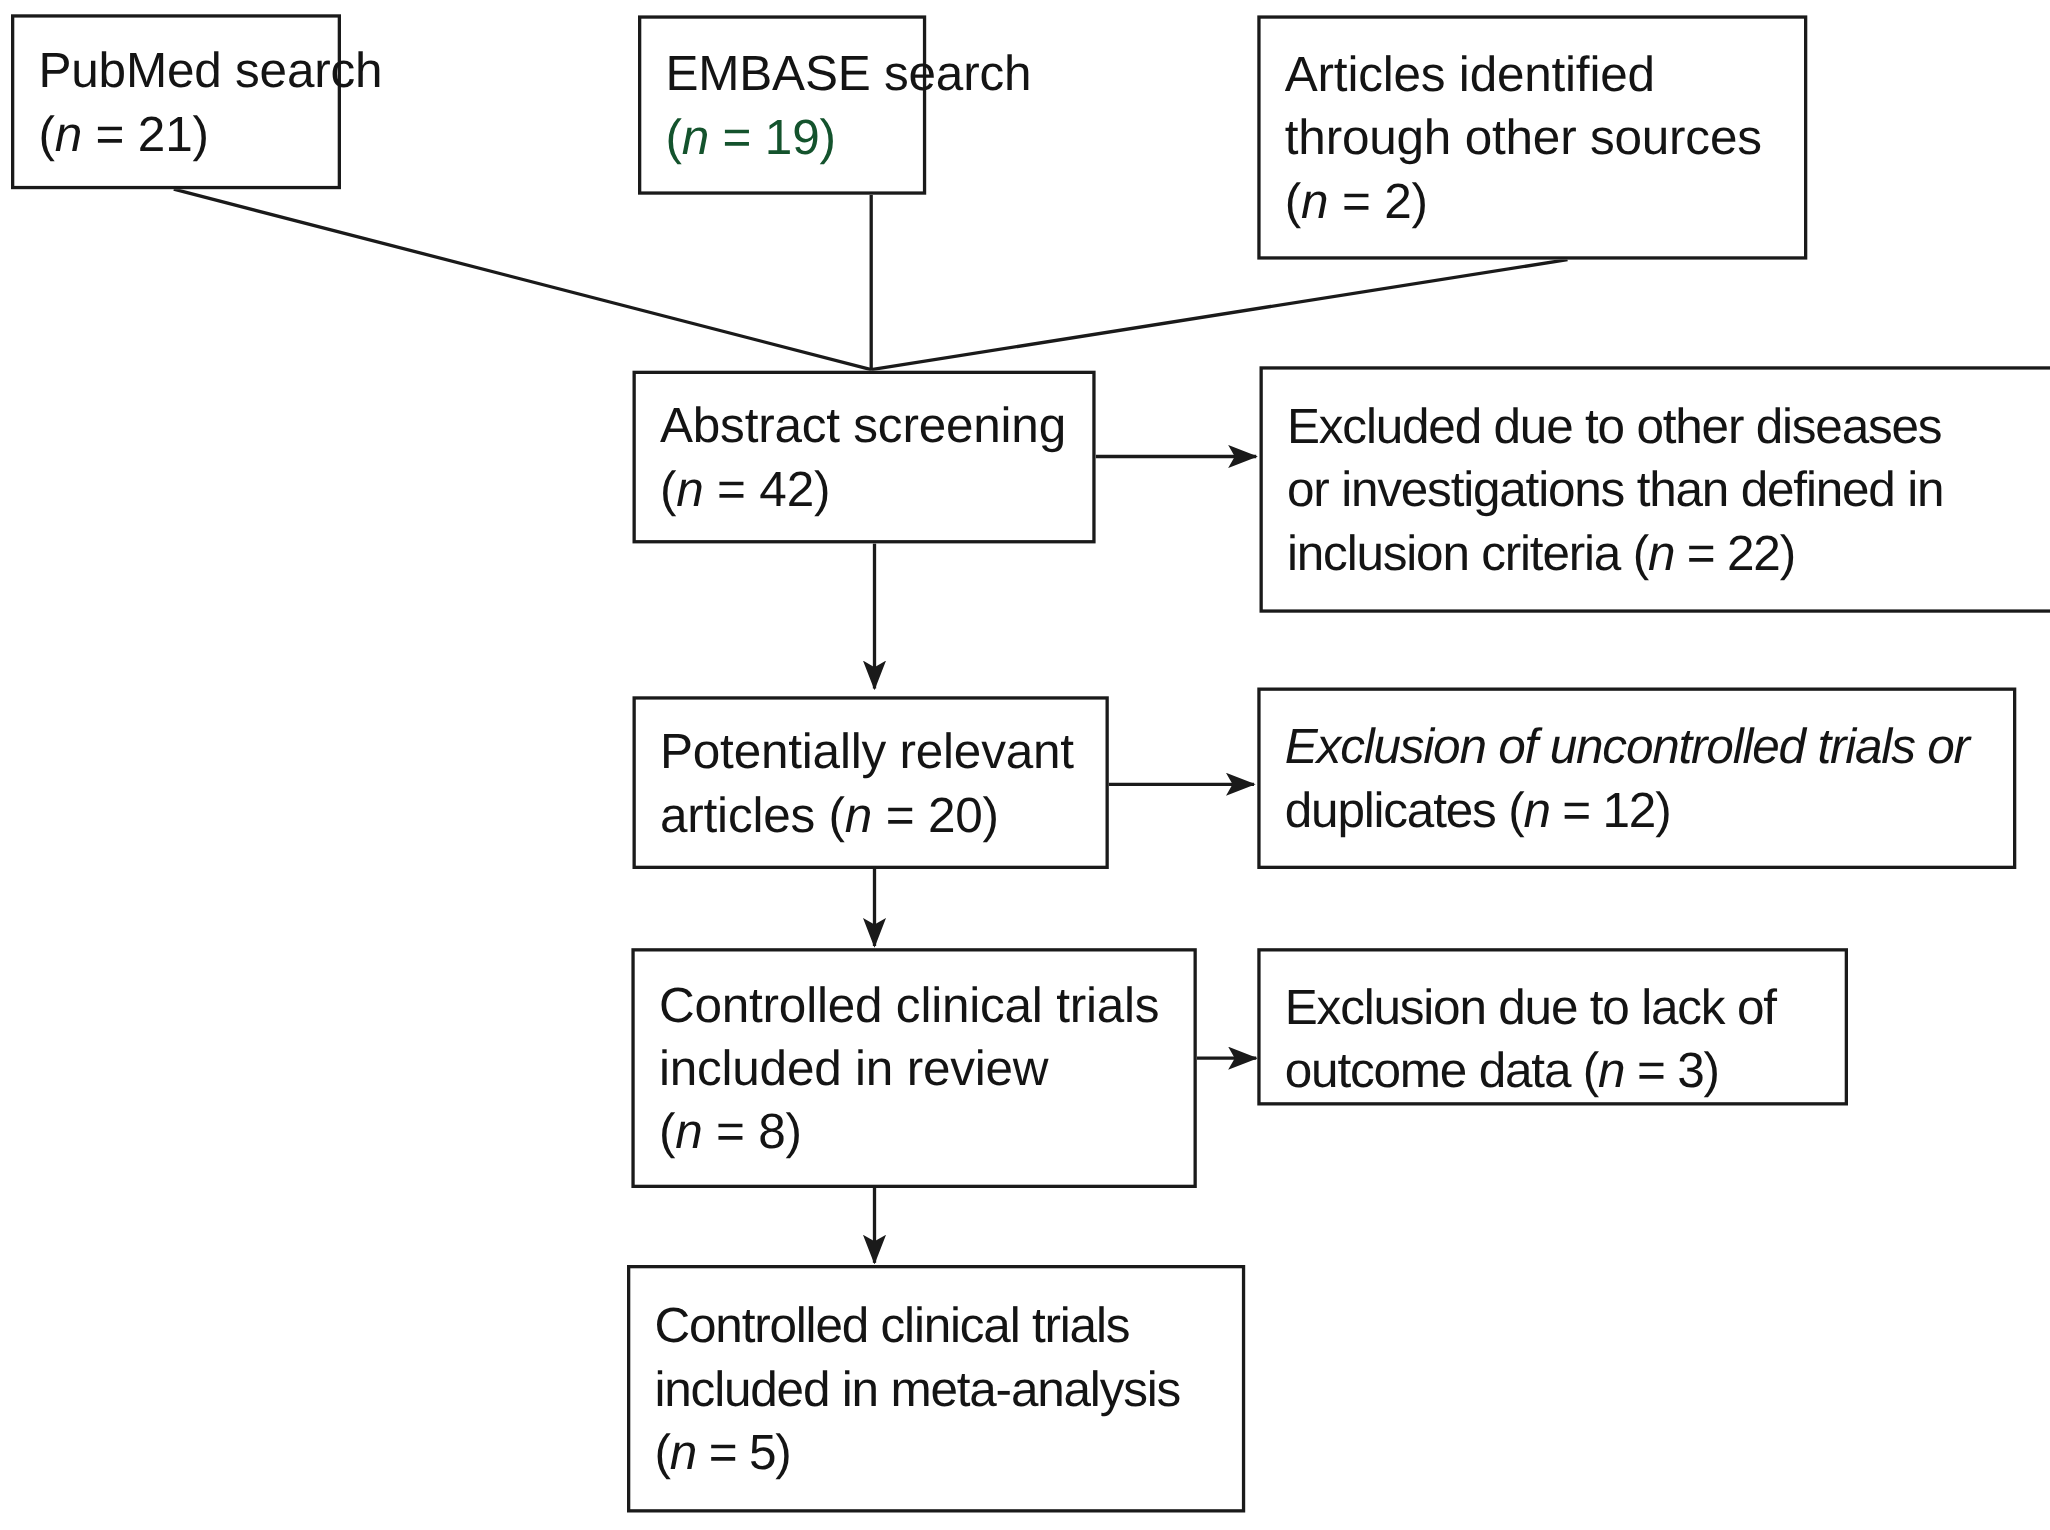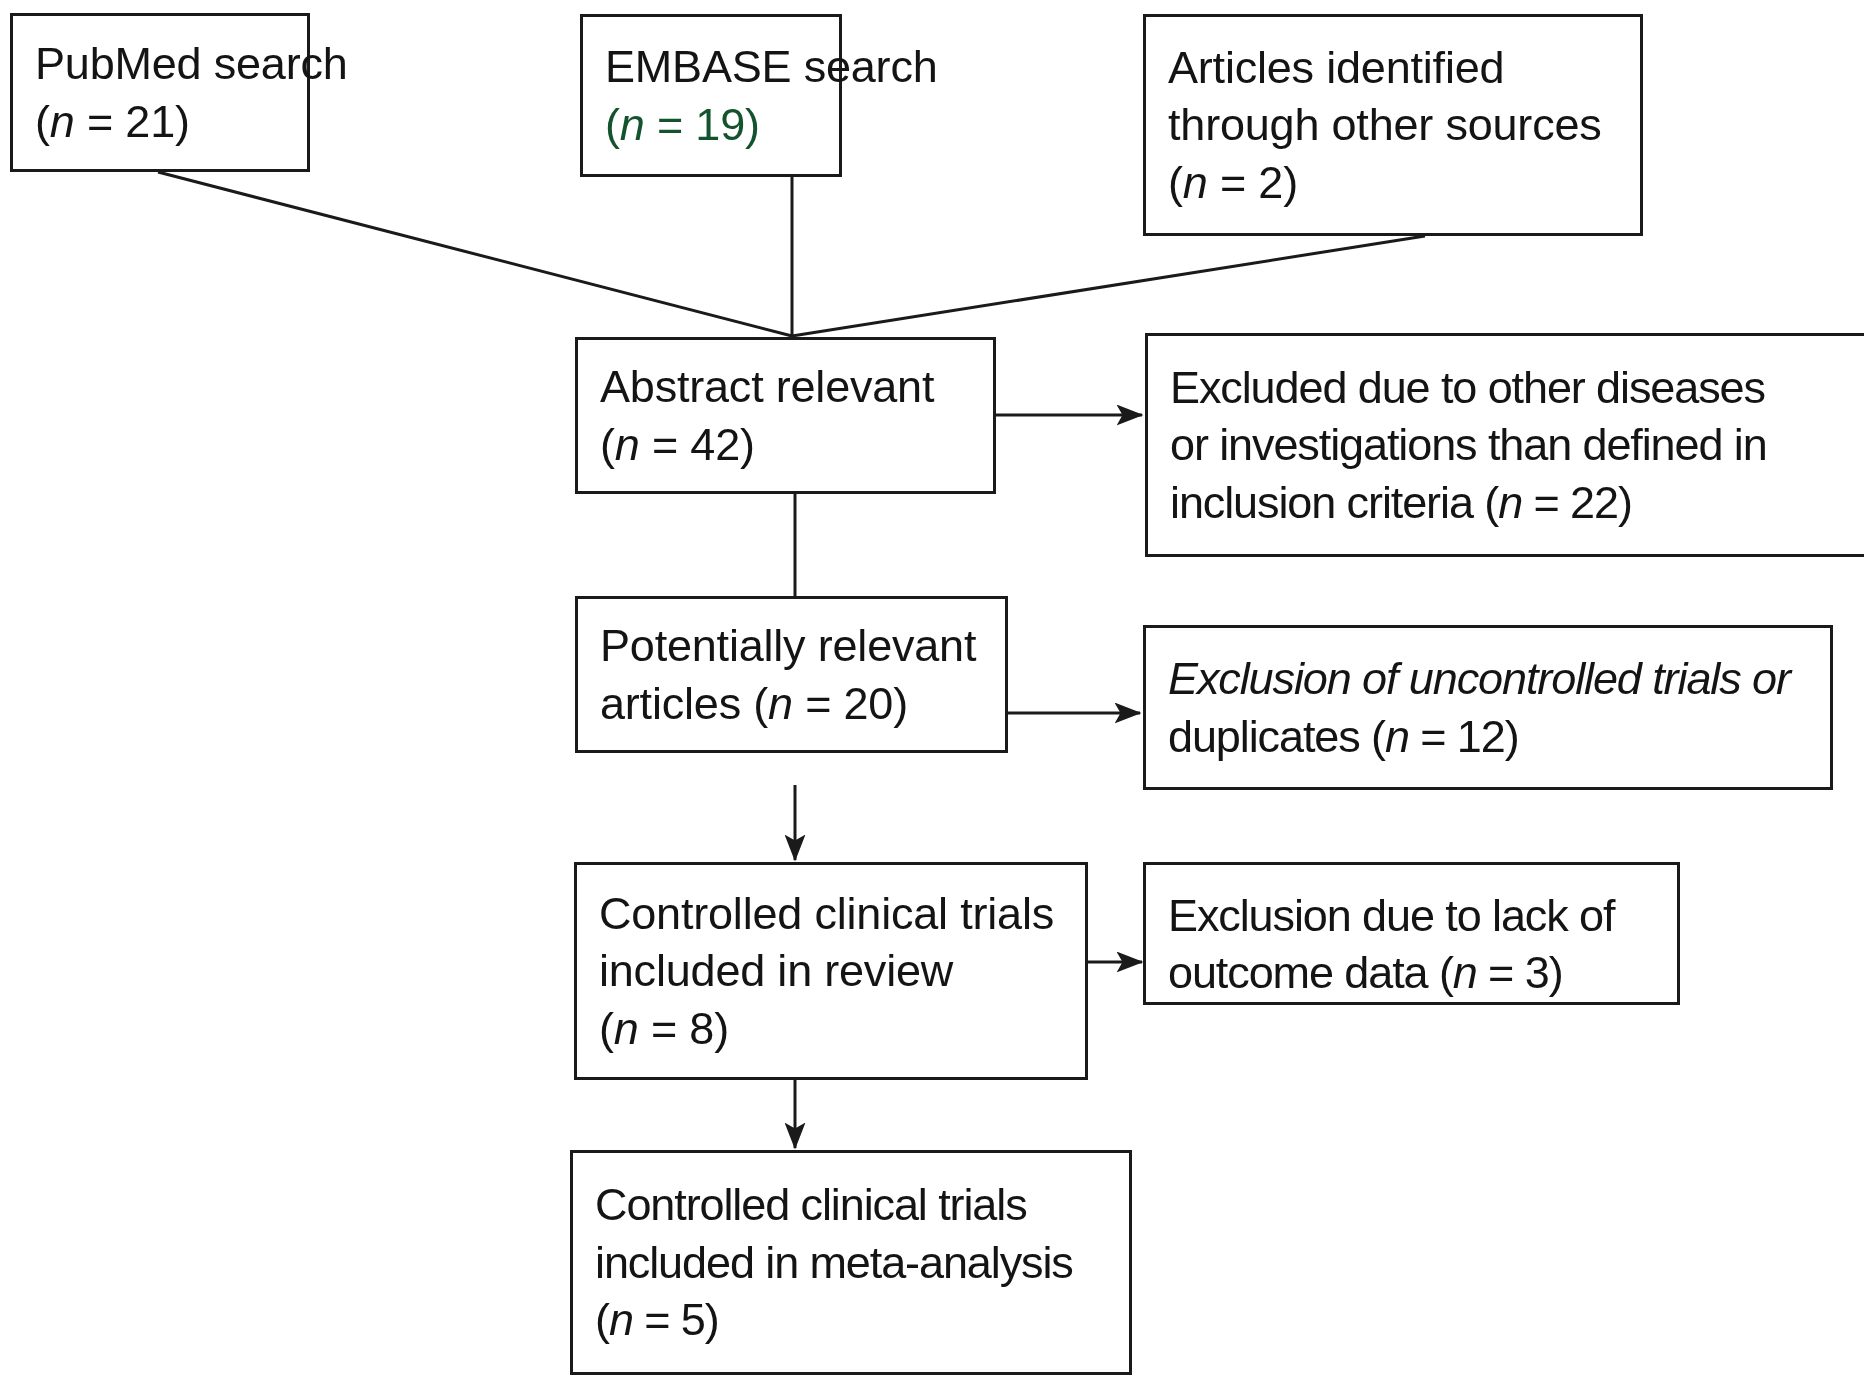--- a/index.html
+++ b/index.html
@@ -89,29 +89,29 @@
       <div class="node" style="left: 580px; top: 14px; width: 262px; height: 163px; border-color: rgb(26, 26, 26);">
         <div class="line" style="color: rgb(20, 20, 20);">EMBASE search</div>
         <div class="line" style="color: #14532d;">(<i>n</i> = 19)</div>
       </div>
       <div class="node" style="left: 1143px; top: 14px; width: 500px; height: 222px; border-color: rgb(26, 26, 26);">
         <div class="line" style="color: rgb(20, 20, 20);">Articles identified</div>
         <div class="line" style="color: rgb(20, 20, 20);">through other sources</div>
         <div class="line" style="color: rgb(20, 20, 20);">(<i>n</i> = 2)</div>
       </div>
       <div class="node" style="left: 575px; top: 337px; width: 421px; height: 157px; border-color: rgb(26, 26, 26);">
-        <div class="line" style="color: rgb(20, 20, 20);">Abstract relevant</div>
+        <div class="line" style="color: rgb(20, 20, 20);">Abstract screening</div>
         <div class="line" style="color: rgb(20, 20, 20);">(<i>n</i> = 42)</div>
       </div>
       <div class="node narrowtext" style="left: 1145px; top: 333px; width: 776px; height: 224px; border-color: rgb(26, 26, 26);">
         <div class="line" style="color: rgb(20, 20, 20);">Excluded due to other diseases</div>
         <div class="line" style="color: rgb(20, 20, 20);">or investigations than defined in</div>
         <div class="line" style="color: rgb(20, 20, 20);">inclusion criteria (<i>n</i> = 22)</div>
       </div>
-      <div class="node" style="left: 575px; top: 596px; width: 433px; height: 157px; border-color: rgb(26, 26, 26);">
+      <div class="node" style="left: 575px; top: 633px; width: 433px; height: 157px; border-color: rgb(26, 26, 26);">
         <div class="line" style="color: rgb(20, 20, 20);">Potentially relevant</div>
         <div class="line" style="color: rgb(20, 20, 20);">articles (<i>n</i> = 20)</div>
       </div>
       <div class="node narrowtext" style="left: 1143px; top: 625px; width: 690px; height: 165px; border-color: rgb(26, 26, 26);">
         <div class="line" style="color: rgb(20, 20, 20); font-style: italic;">Exclusion of uncontrolled trials or</div>
         <div class="line" style="color: rgb(20, 20, 20);">duplicates (<i>n</i> = 12)</div>
       </div>
       <div class="node" style="left: 574px; top: 862px; width: 514px; height: 218px; border-color: rgb(26, 26, 26);">
         <div class="line" style="color: rgb(20, 20, 20);">Controlled clinical trials</div>
         <div class="line" style="color: rgb(20, 20, 20);">included in review</div>

